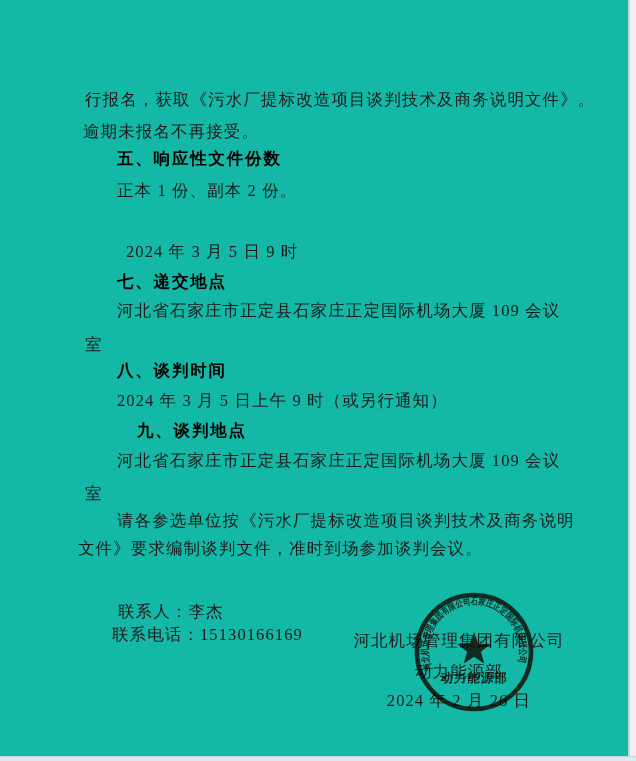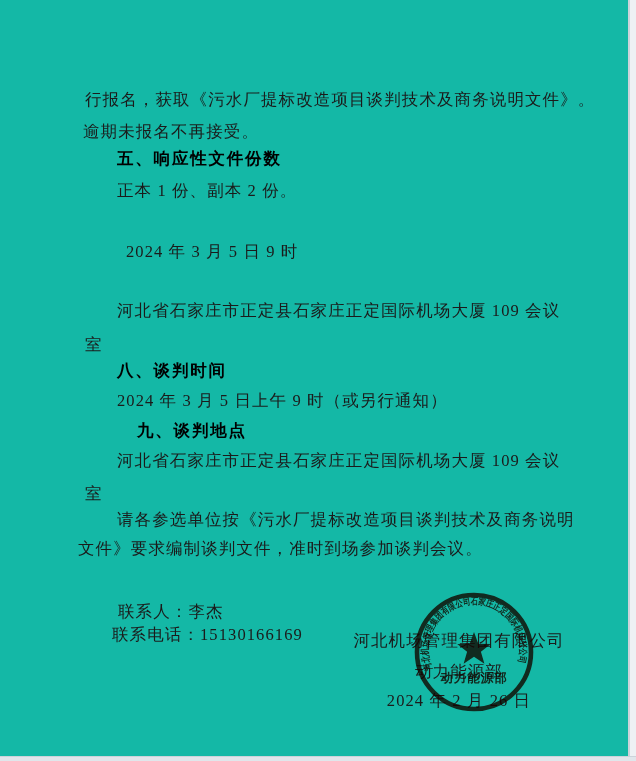--- a/index.html
+++ b/index.html
@@ -28,21 +28,21 @@
   .l5{left:117px;top:213px;}
   .l6{left:117px;top:242px;margin-left:9px;}
   .l7{left:117px;top:272px;}
   .l8{left:117px;top:301px;}
   .l9{left:85px;top:335px;}
   .l10{left:117px;top:361px;}
   .l11{left:117px;top:391px;text-align:center;}
   .l12{left:117px;top:421px;margin-left:20px;}
   .l13{left:117px;top:451px;}
   .l14{left:85px;top:484px;}
-  .l15{left:117px;top:511px;font-family:Liberation Mono, monospace;}
+  .l15{left:117px;top:511px;}
   .l16{left:78px;top:539px;}
   .l17{left:118px;top:558px;margin-top:44px;}
   .l18{left:112px;top:597px;margin-top:28px;}
 
   
   .signature{position:absolute;left:330px;top:630px;width:258px;text-align:center;}
   .sig-line{position:absolute;left:0;width:258px;white-space:nowrap;
     color:#1b1b1b;font-size:16.5px;letter-spacing:1.1px;text-align:center;}
   .sig-company{top:0;}
   .sig-dept{top:31px;}
@@ -58,20 +58,21 @@
 <div class="page">
 
   <div class="ln l1">行报名，获取《污水厂提标改造项目谈判技术及商务说明文件》。</div>
   <div class="ln hd l3">五、响应性文件份数</div>
 
   <div class="ln l2">逾期未报名不再接受。</div>
   <div class="ln l4">正本 1 份、副本 2 份。</div>
 
   <div class="ln l6">2024 年 3 月 5 日 9 时</div>
 
+  <div class="ln hd l7">七、递交地点</div>
   <div class="ln l8">河北省石家庄市正定县石家庄正定国际机场大厦 109 会议</div>
   <div class="ln l9">室</div>
 
   <div class="ln hd l10">八、谈判时间</div>
   <div class="ln l11">2024 年 3 月 5 日上午 9 时（或另行通知）</div>
 
   <div class="ln hd l12">九、谈判地点</div>
   <div class="ln l13">河北省石家庄市正定县石家庄正定国际机场大厦 109 会议</div>
   <div class="ln l14">室</div>
 

